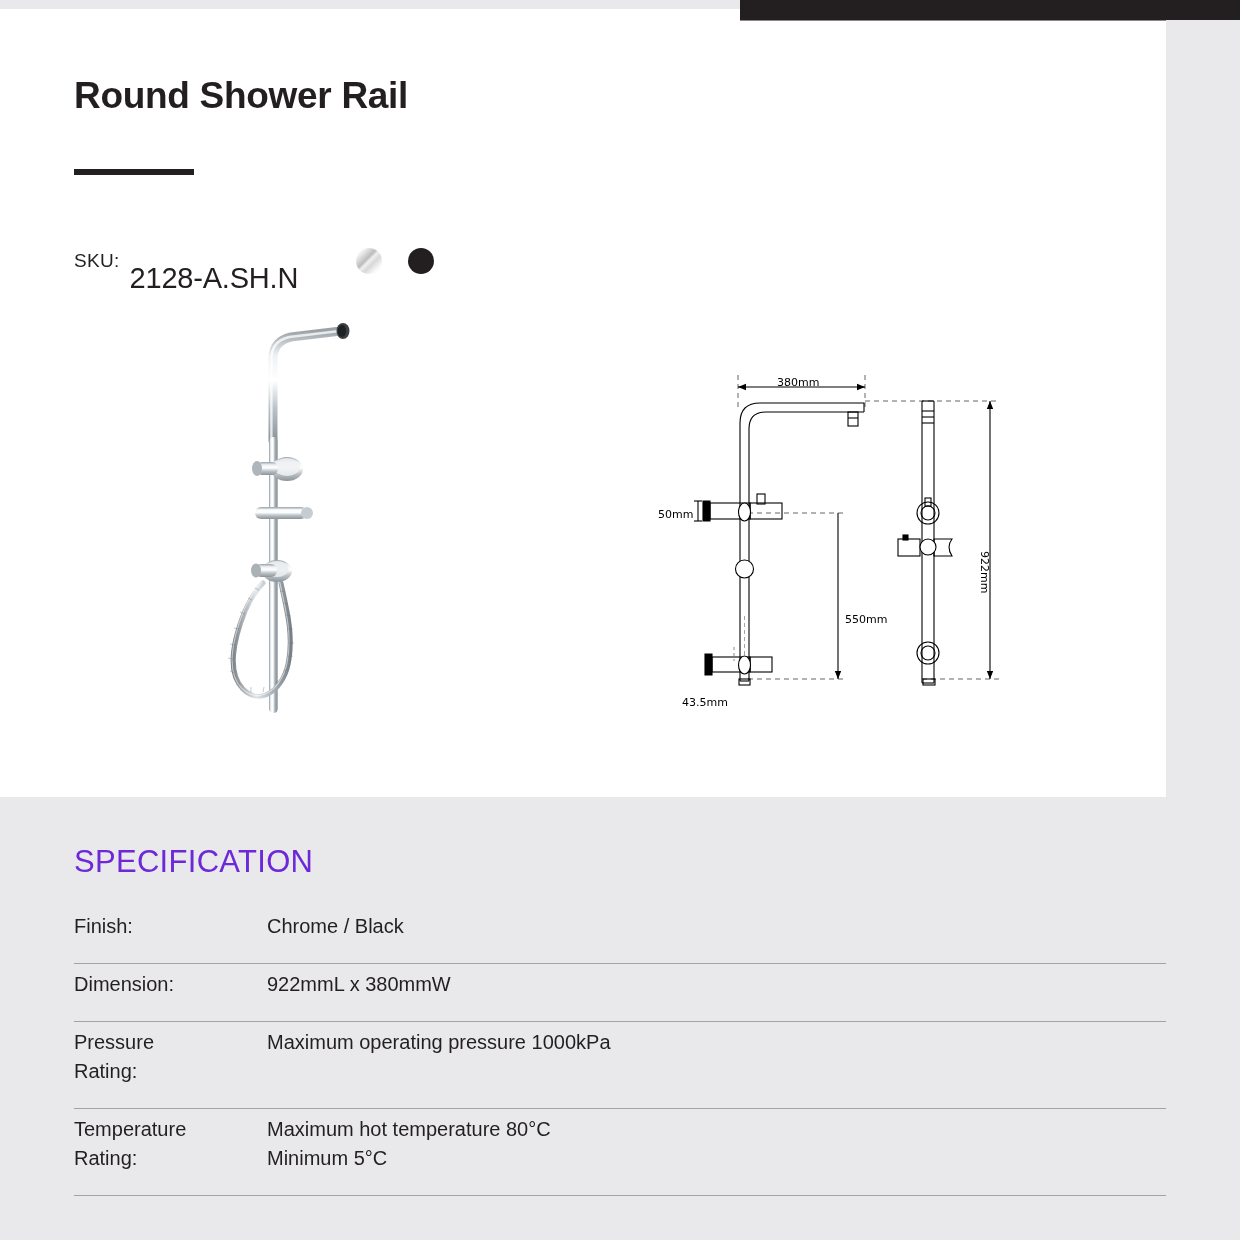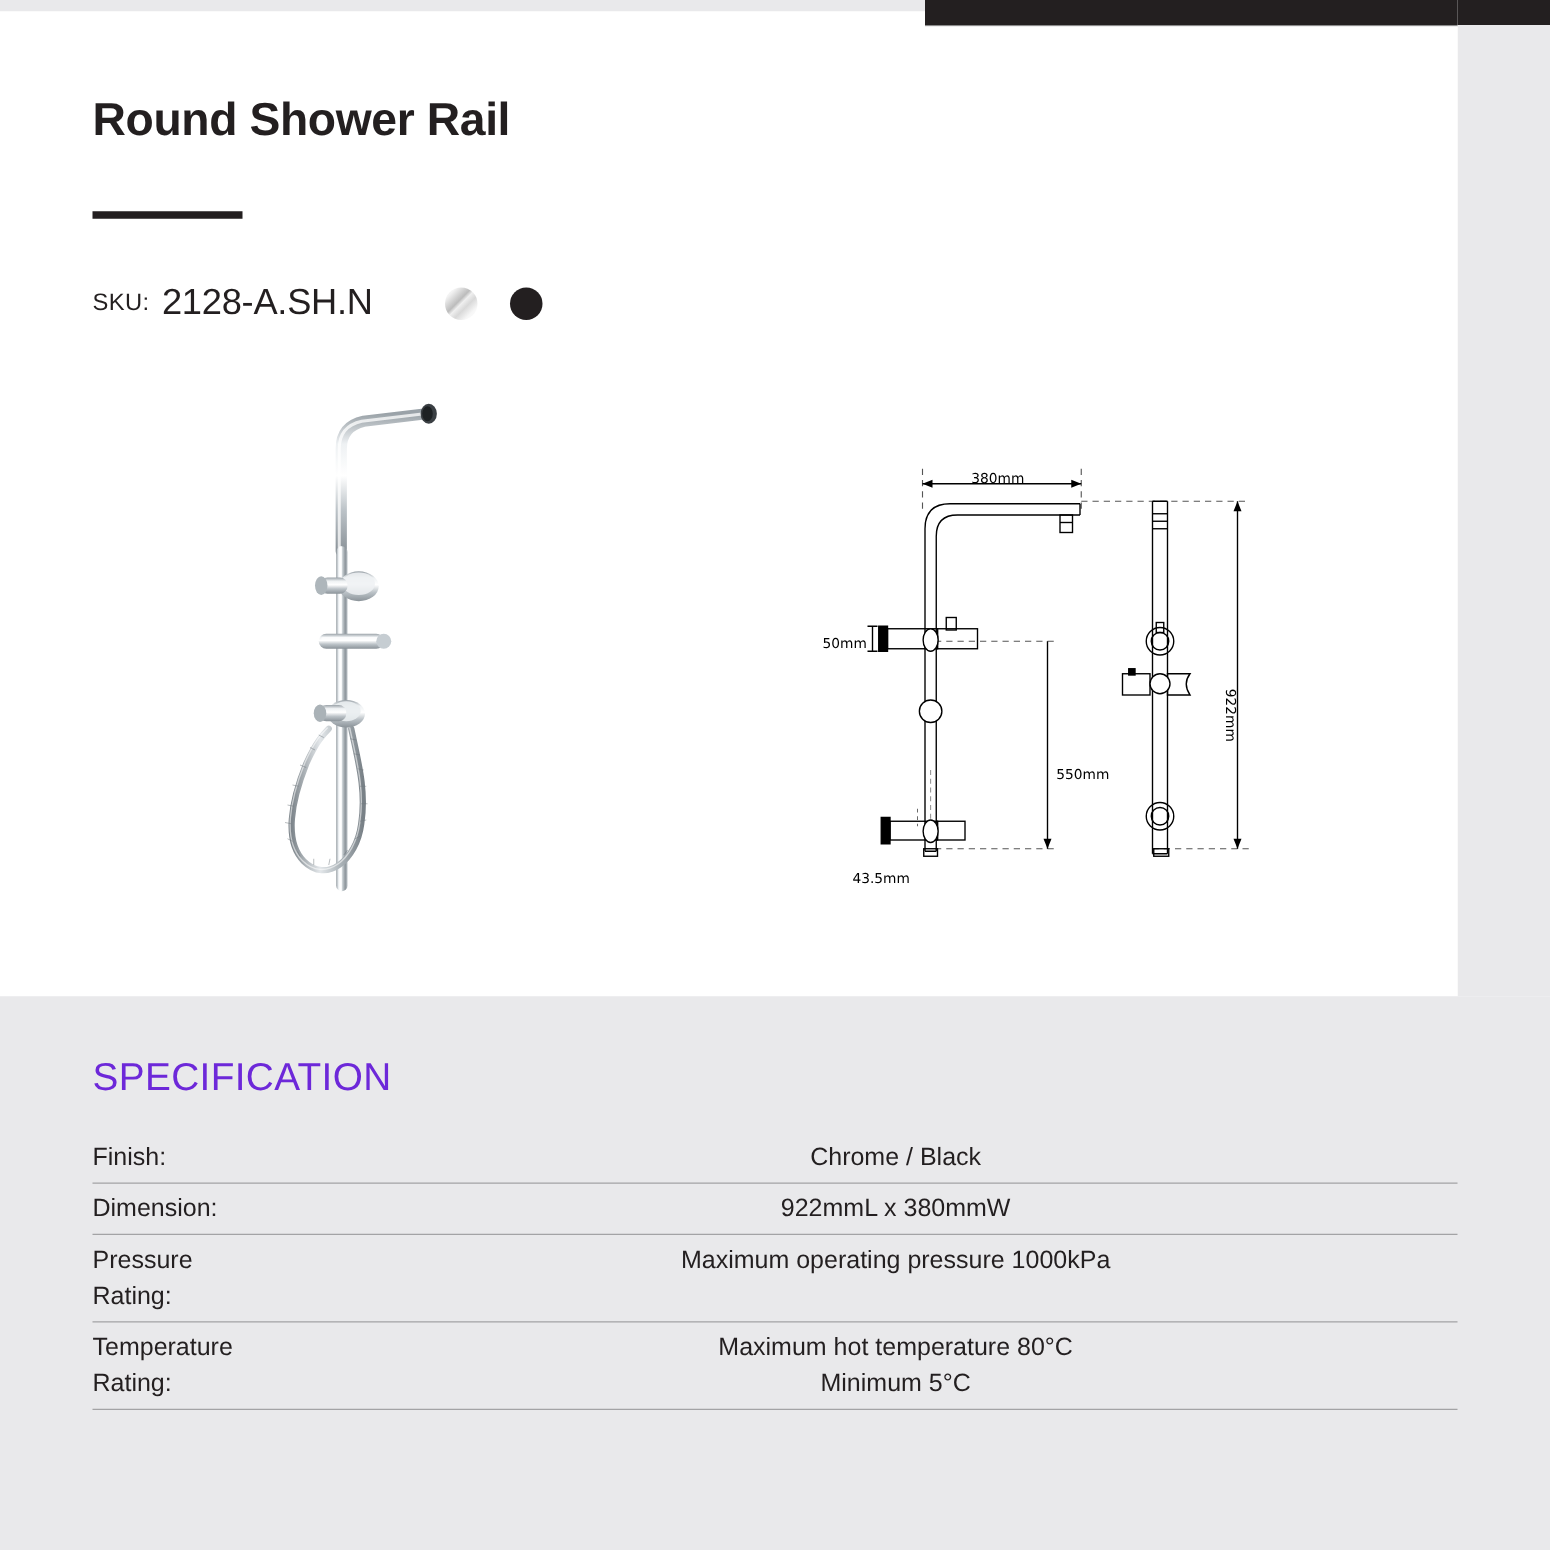--- a/index.html
+++ b/index.html
@@ -55,20 +55,21 @@
     position: absolute; left: 74px; top: 205px;
     display: flex; align-items: center;
   }
   .sku-label {
     font-size: 19px; color: #231f20; font-weight: 400;
     letter-spacing: .3px; margin-right: 10px;
   }
   .sku-value {
     font-size: 29px; color: #231f20; font-weight: 400;
     letter-spacing: -0.2px;
+    margin-top: 36px;
   }
   .swatches { display: flex; align-items: center; margin-left: 58px; gap: 26px; }
   .swatch { width: 26px; height: 26px; border-radius: 50%; display:block; }
   .swatch-chrome {
     background: linear-gradient(135deg,#ffffff 0%,#f2f2f2 18%,#bcbcbc 42%,#efefef 50%,#d8d8d8 62%,#f7f7f7 80%,#ffffff 100%);
   }
   .swatch-black { background: #231f20; }
 
   
   .product-photo { position: absolute; left: 215px; top: 290px; width: 180px; height: 420px; }
@@ -98,30 +99,30 @@
     font-size: 31px; font-weight: 400; color: #6d28d9;
     letter-spacing: .3px;
   }
   .spec-table {
     position: absolute; left: 74px; top: 113px;
     width: 1092px;
   }
   .spec-row {
     display: flex;
     border-bottom: 1px solid #a3a3a5;
-    padding: 6px 0 5px 0;
+    padding: 6px 0 22px 0;
   }
   .spec-row:first-child { padding-top: 2px; }
   .spec-key {
     width: 193px; flex: 0 0 193px;
     font-size: 20px; color: #231f20; line-height: 1.45;
   }
   .spec-val {
     flex: 1;
-    font-size: 20px; color: #231f20; line-height: 1.45; text-align: center;
+    font-size: 20px; color: #231f20; line-height: 1.45;
   }
   .spec-val .line2 { display: block; }
 </style>
 </head>
 <body>
 
 <div id="page">
 
   <div class="topbar-left-strip"></div>
   <div class="topbar-dark"></div>

